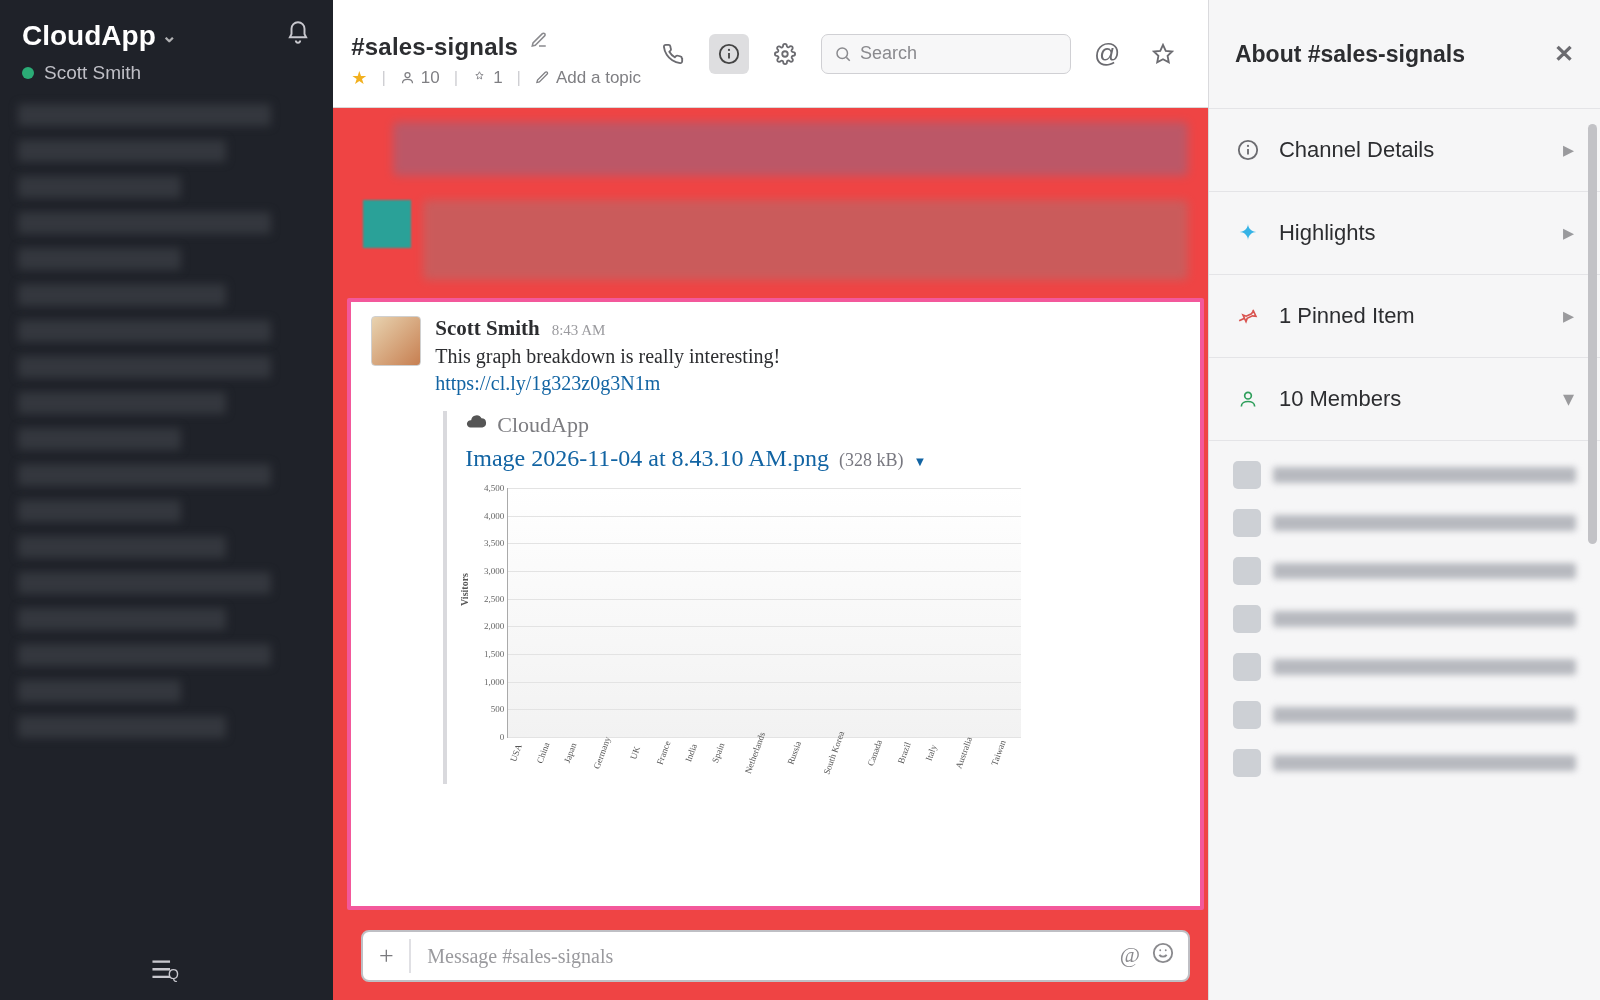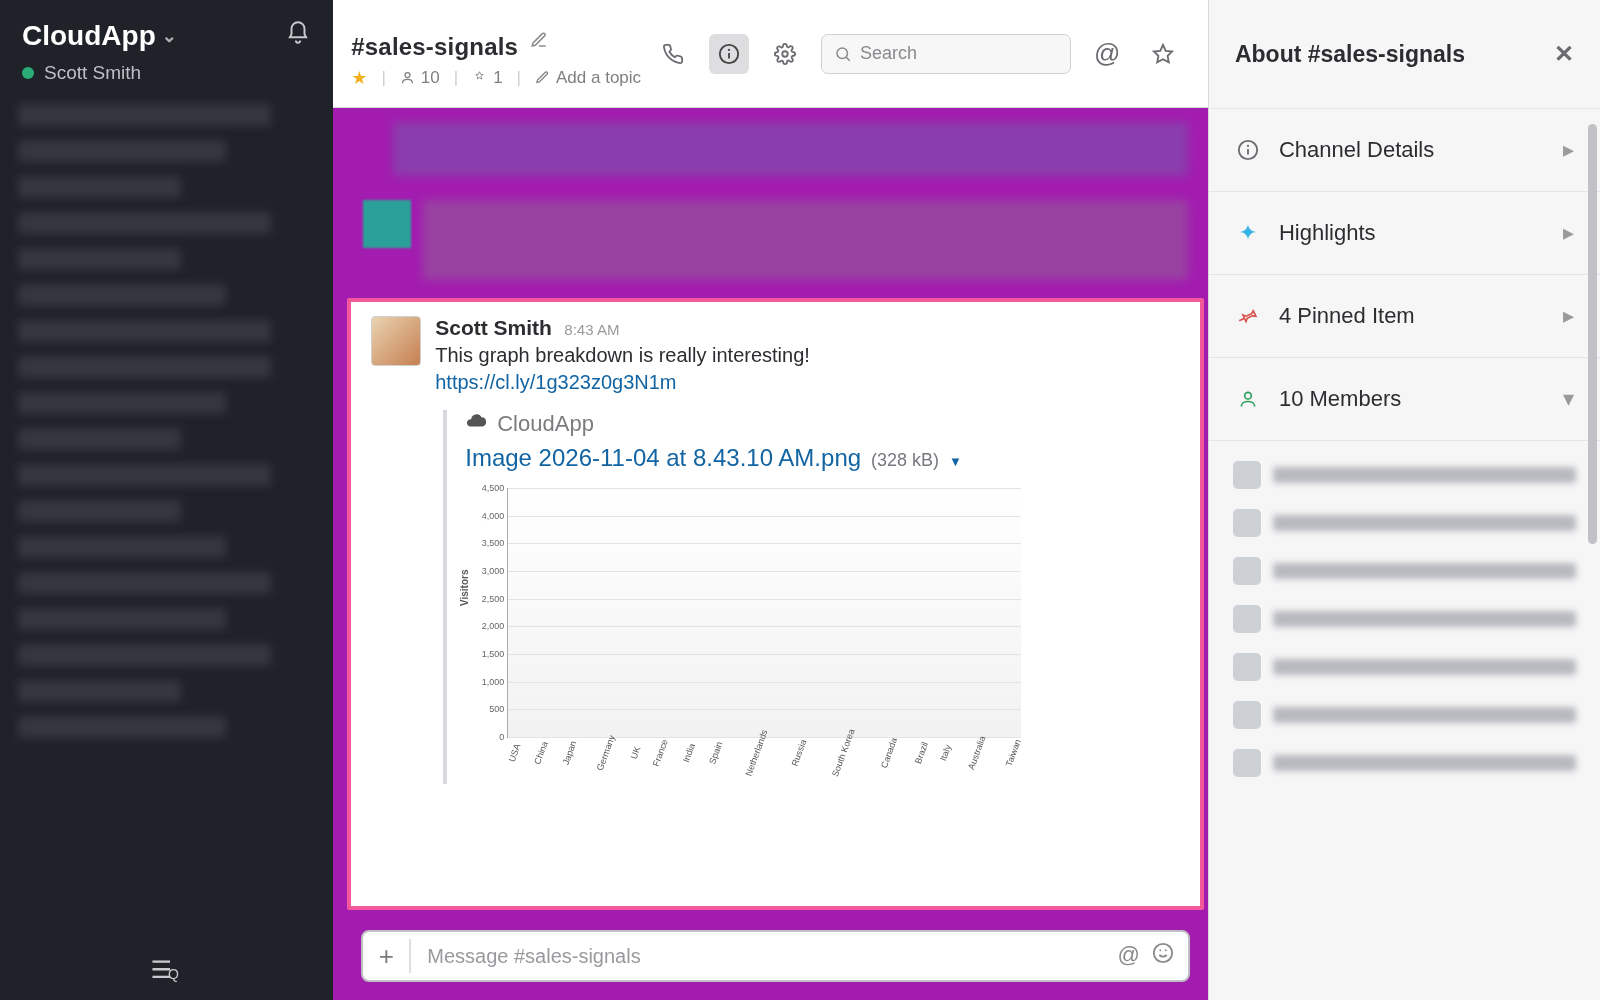--- a/index.html
+++ b/index.html
@@ -33,21 +33,21 @@
   .sep { color: #cfcfd3; }
   .pill-icon { display: inline-flex; align-items: center; gap: 6px; }
   .ch-right { margin-left: auto; display: flex; align-items: center; gap: 16px; color: #6b6b70; }
   .icon-btn { width: 40px; height: 40px; border-radius: 6px; display: flex; align-items: center; justify-content: center; cursor: pointer; }
   .icon-btn.active { background: #dedee0; }
   .searchbox { width: 250px; height: 40px; border: 1px solid #d0d0d4; border-radius: 7px; background: #f7f7f8; display: flex; align-items: center; padding: 0 12px; color: #8a8a8e; font-size: 18px; gap: 8px; }
   .searchbox svg { flex: 0 0 auto; }
   .ch-right .dots { font-size: 24px; font-weight: 700; letter-spacing: 2px; }
 
   
-  .messages { flex: 1; background: #a21caf; position: relative; overflow: hidden; }
+  .messages { flex: 1; background: #ef4444; position: relative; overflow: hidden; font-family: Liberation Serif, serif; }
   .blurred-msg { position: absolute; left: 60px; right: 20px; filter: blur(5px); }
   .blurred-msg.top1 { top: 14px; height: 54px; background: #5f7ca8; opacity: .35; border-radius: 4px; }
   .avatar-sq { position: absolute; left: 30px; top: 92px; width: 48px; height: 48px; background: #2aa198; filter: blur(1px); }
   .blurred-msg.top2 { top: 92px; height: 80px; left: 90px; background: #888; opacity: .35; border-radius: 4px; }
 
   .highlight-card {
     position: absolute; left: 14px; top: 190px; right: 4px; bottom: 90px;
     background: #fff; border: 4px solid #f3589b; border-radius: 2px;
     padding: 14px 20px 10px 20px;
   }
@@ -385,21 +385,21 @@
     <span>Highlights</span>
     <span class="chev-r">▸</span>
   </div>
 
   <div class="rp-section">
     <span class="lead-icon" style="color:#d9534f">
       <svg width="20" height="20" viewBox="0 0 24 24" fill="none" stroke="#d9534f" stroke-width="2">
           <path d="M15 3l6 6-4 1-5 5 0 4-3-3-5 5 5-5-3-3 4 0 5-5 1-4z" transform="rotate(20 12 12)"></path>
         </svg>
     </span>
-    <span>4 Pinned Item</span>
+    <span>1 Pinned Item</span>
     <span class="chev-r">▸</span>
   </div>
 
   <div class="rp-section">
     <span class="lead-icon" style="color:#2e9e5b">
       <svg width="20" height="20" viewBox="0 0 24 24" fill="none" stroke="#2e9e5b" stroke-width="2">
           <circle cx="12" cy="8" r="4"></circle>
           <path d="M4 21c0-4 4-6 8-6s8 2 8 6"></path>
         </svg>
     </span>

